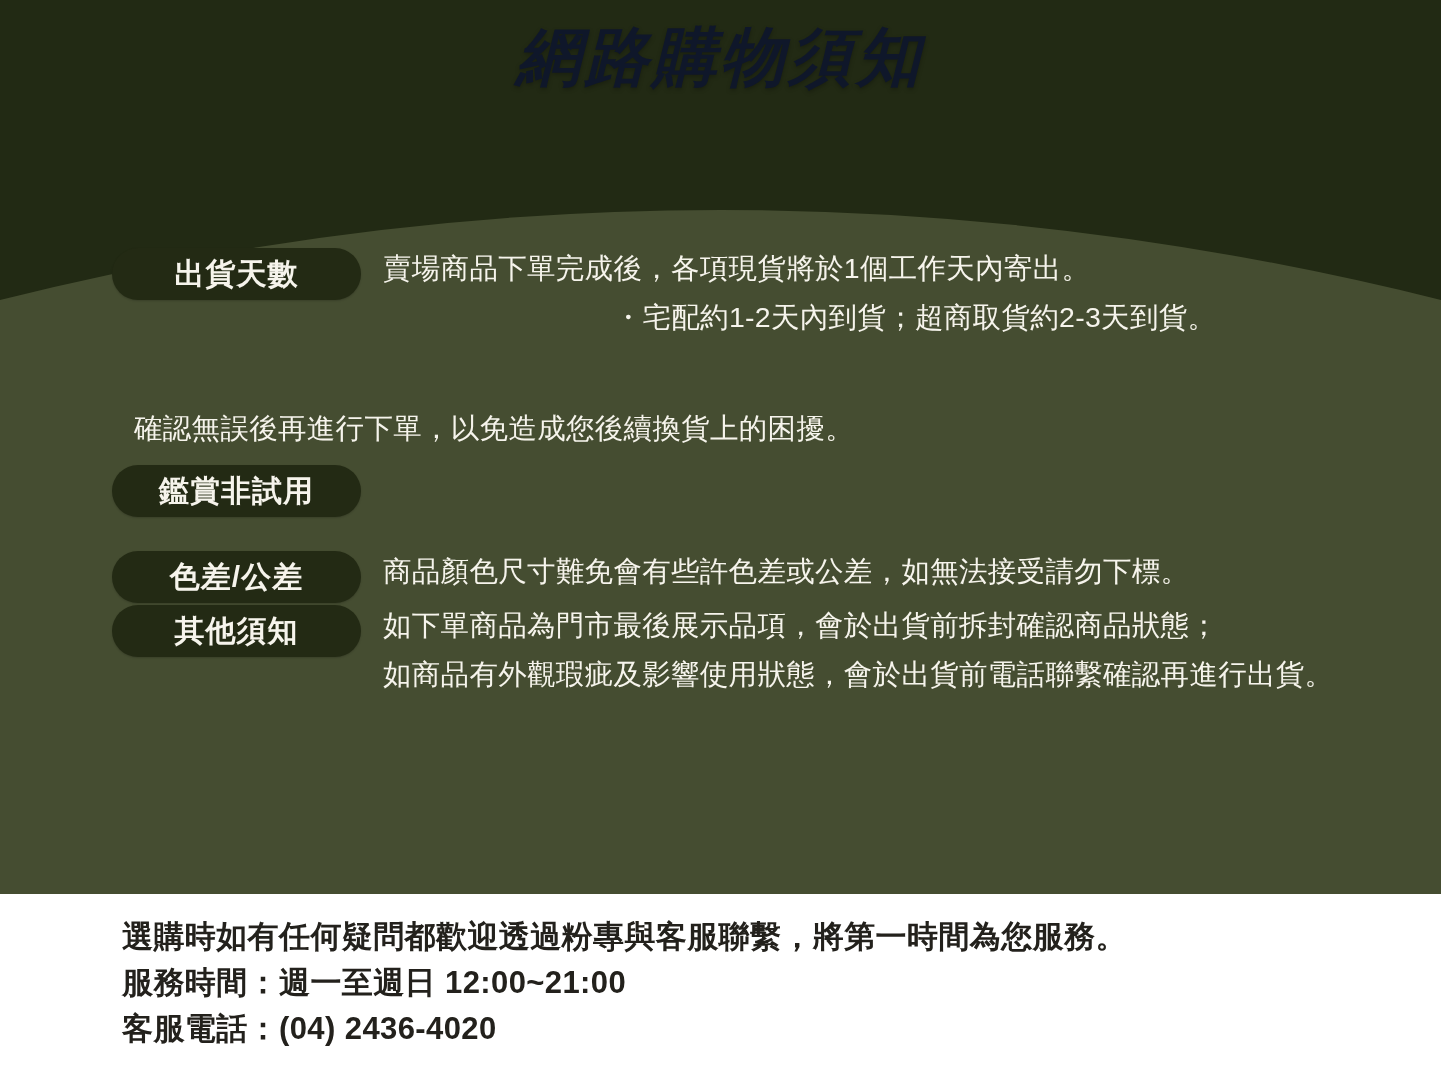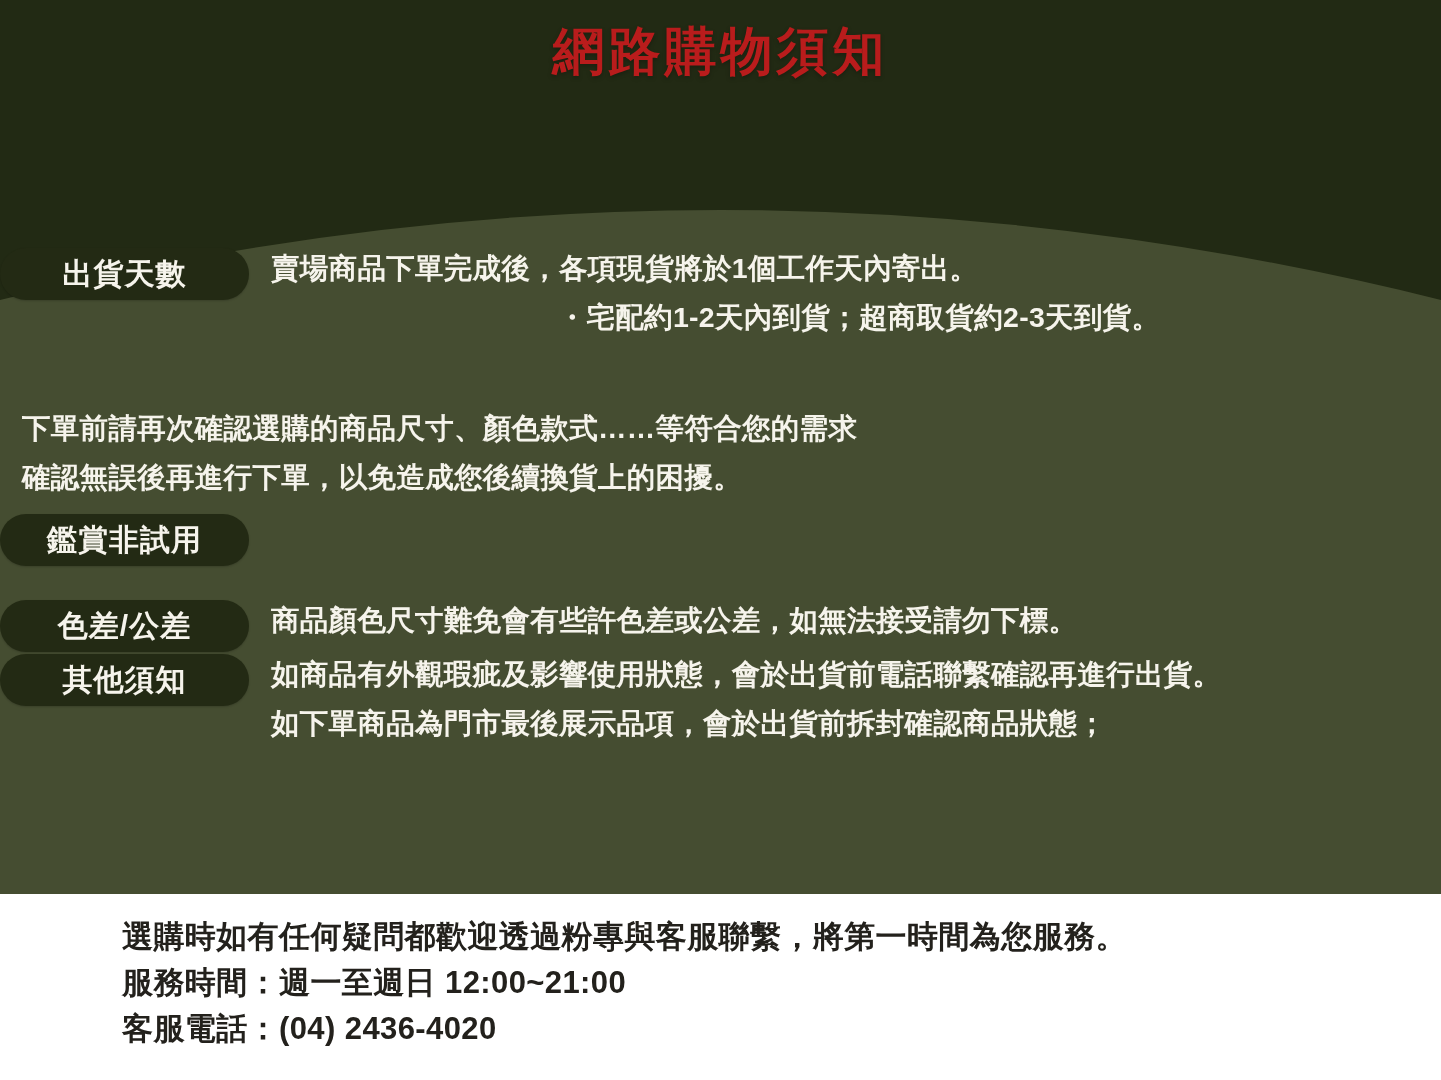--- a/index.html
+++ b/index.html
@@ -44,40 +44,42 @@
   
   .title-wrap {
     position: absolute;
     left: 0; top: 24px;
     width: 1441px;
     text-align: center;
     z-index: 5;
   }
   .title {
     display: inline-block;
-    color: #b91c1c;
-    font-size: 52px;
+    color: #0f172a;
+    font-size: 64px;
     line-height: 1.05;
     font-weight: 700;
     letter-spacing: 4px;
     text-shadow: 0 2px 4px rgba(0,0,0,0.25);
+    font-style: italic;
   }
 
   
   .rows {
     position: absolute;
     left: 0;
     top: 248px;
     width: 1441px;
     z-index: 6;
   }
   .row {
     position: relative;
     display: flex;
     align-items: flex-start;
+    padding-left: 112px;
     box-sizing: border-box;
   }
   .pill {
     flex: 0 0 auto;
     width: 249px;
     height: 52px;
     border-radius: 26px;
     background: #232a14;
     color: #f6f4ec;
     font-size: 30px;
@@ -91,21 +93,21 @@
   }
   .body-col {
     flex: 1 1 auto;
     padding-left: 22px;
     margin-top: -4px;
   }
   .body-line {
     color: #f6f4ec;
     font-size: 28.5px;
     line-height: 49px;
-    font-weight: 700;
+    font-weight: 400;
     letter-spacing: 0.3px;
     white-space: nowrap;
   }
   .body-line.indent { padding-left: 6px; text-align: center; }
 
   
   .row-gap-a { height: 36px; }
   .row-gap-b { height: 30px; }
   .row-gap-c { height: 12px; }
   .row-gap-d { height: 34px; }
@@ -159,21 +161,20 @@
       </div>
     </div>
 
     <div class="row-gap-a"></div>
 
 
     <div class="row-gap-b"></div>
 
     <div class="row">
       <div class="body-col">
-        <div class="body-line">下單前請再次確認選購的商品尺寸、顏色款式……等符合您的需求</div>
         <div class="body-line">確認無誤後再進行下單，以免造成您後續換貨上的困擾。</div>
       </div>
     </div>
 
     <div class="row-gap-c"></div>
 
     <div class="row">
       <div class="pill">鑑賞非試用</div>
     </div>
 
@@ -184,22 +185,22 @@
       <div class="body-col">
         <div class="body-line">商品顏色尺寸難免會有些許色差或公差，如無法接受請勿下標。</div>
       </div>
     </div>
 
     <div class="row-gap-e"></div>
 
     <div class="row">
       <div class="pill">其他須知</div>
       <div class="body-col">
+        <div class="body-line">如下單商品為門市最後展示品項，會於出貨前拆封確認商品狀態；</div>
         <div class="body-line">如商品有外觀瑕疵及影響使用狀態，會於出貨前電話聯繫確認再進行出貨。</div>
-        <div class="body-line">如下單商品為門市最後展示品項，會於出貨前拆封確認商品狀態；</div>
       </div>
     </div>
 
   </div>
 
   <div class="footer">
     <div class="footer-line">選購時如有任何疑問都歡迎透過粉專與客服聯繫，將第一時間為您服務。</div>
     <div class="footer-line">服務時間：週一至週日 12:00~21:00</div>
     <div class="footer-line">客服電話：(04) 2436-4020</div>
   </div>

